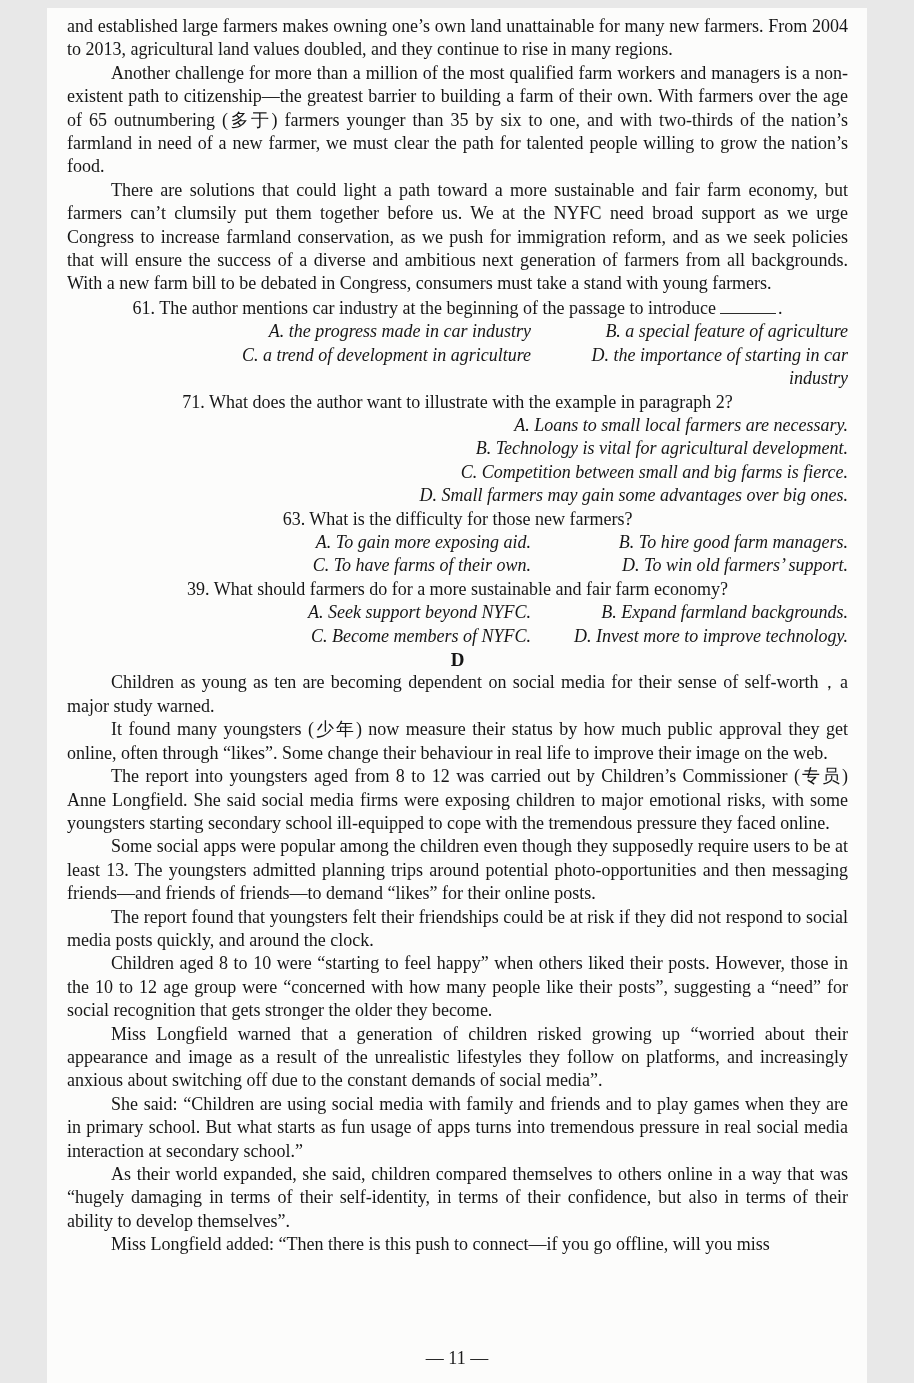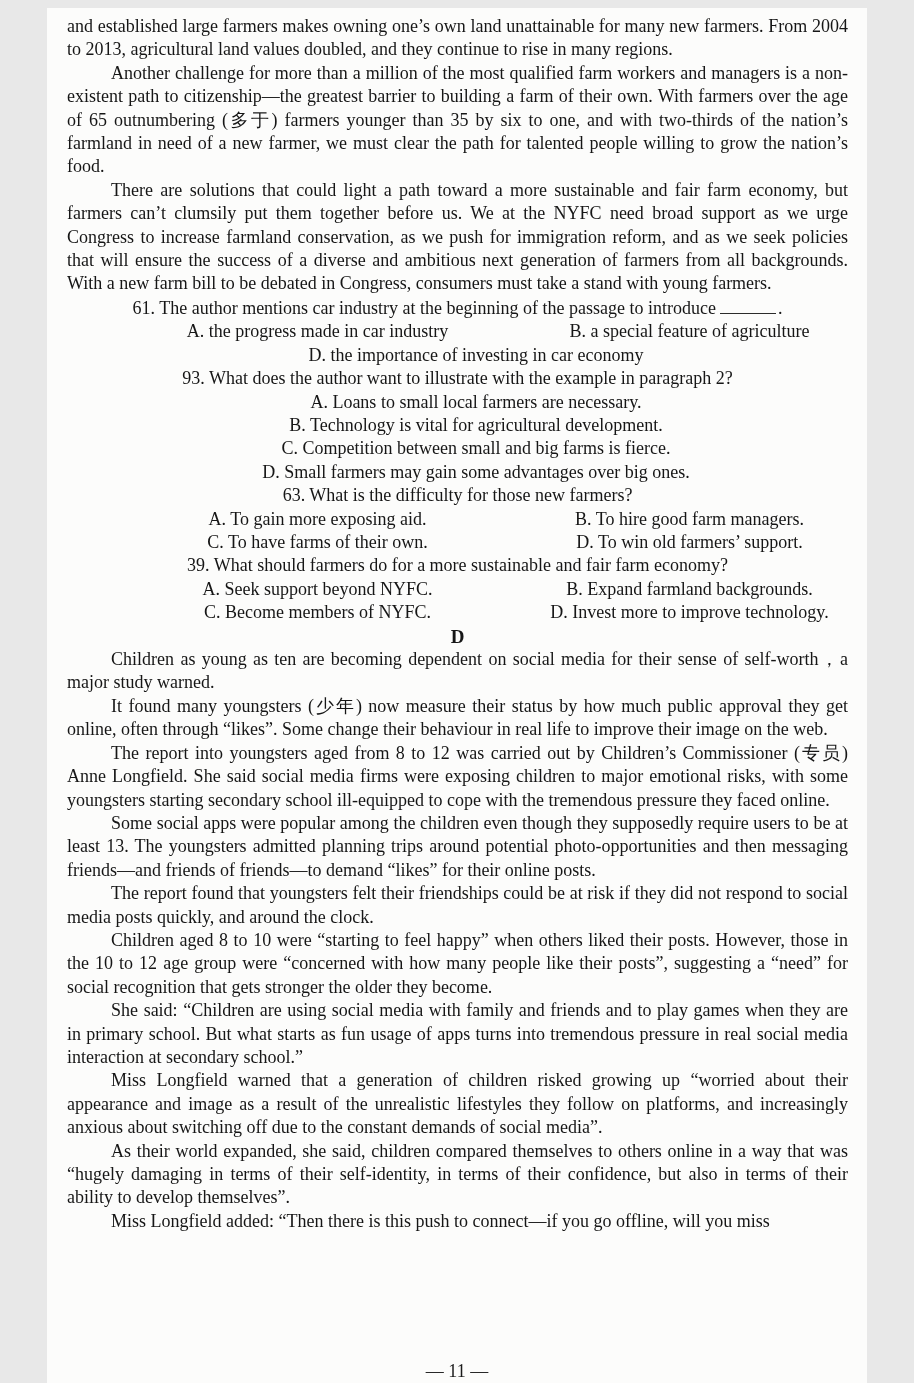--- a/index.html
+++ b/index.html
@@ -16,42 +16,42 @@
     line-height: 23.4px;
     color: #161616;
     text-align: justify;
     overflow: hidden;
   }
   p.para { margin: 0; }
   p.indent { text-indent: 2.45em; }
   p.bold-lead { font-weight: normal; text-indent: 2.45em; }
   .question { margin: 0; }
   .q-stem { text-align: center; }
-  .opt-row { display: flex; padding-left: 37px; text-align: center; }
+  .opt-row { display: flex; padding-left: 37px; text-align: right; font-style: italic; }
   .opt-left { flex: 0 0 427px; width: 427px; }
   .opt-right { flex: 1 1 auto; }
   .opt-full { flex: 1 1 auto; }
   .blank {
     display: inline-block;
     width: 56px;
     height: 0.95em;
     border-bottom: 1.6px solid #2b2b2b;
     vertical-align: baseline;
     margin: 0 2px 0 4px;
   }
   .section-header {
     text-align: center;
     font-weight: bold;
     font-size: 19px;
   }
   .footer {
     position: absolute;
     left: 0;
     right: 0;
-    bottom: 8px;
+    bottom: 21px;
     text-align: center;
     font-size: 18px;
     color: #1a1a1a;
   }
 </style>
 </head>
 <body>
 
 <div class="page">
   <div>
@@ -60,25 +60,26 @@
       <p class="para indent">There are solutions that could light a path toward a more sustainable and fair farm economy, but farmers can’t clumsily put them together before us. We at the NYFC need broad support as we urge Congress to increase farmland conservation, as we push for immigration reform, and as we seek policies that will ensure the success of a diverse and ambitious next generation of farmers from all backgrounds. With a new farm bill to be debated in Congress, consumers must take a stand with young farmers.</p>
     </div>
   <div>
       <div class="question">
         <div class="q-stem"><span class="q-num">61. </span>The author mentions car industry at the beginning of the passage to introduce<span class="blank"></span>.</div>
         <div class="opt-row">
           <span class="opt-left">A. the progress made in car industry</span>
           <span class="opt-right">B. a special feature of agriculture</span>
         </div>
         <div class="opt-row">
-          <span class="opt-right">D. the importance of investing in car economy</span>
+          <span class="opt-left">C. a trend of development in agriculture</span>
+          <span class="opt-right">D. the importance of starting in car industry</span>
         </div>
       </div>
       <div class="question">
-        <div class="q-stem"><span class="q-num">93. </span>What does the author want to illustrate with the example in paragraph 2?</div>
+        <div class="q-stem"><span class="q-num">71. </span>What does the author want to illustrate with the example in paragraph 2?</div>
         <div class="opt-row">
           <span class="opt-full">A. Loans to small local farmers are necessary.</span>
         </div>
         <div class="opt-row">
           <span class="opt-full">B. Technology is vital for agricultural development.</span>
         </div>
         <div class="opt-row">
           <span class="opt-full">C. Competition between small and big farms is fierce.</span>
         </div>
         <div class="opt-row">
@@ -109,19 +110,19 @@
       </div>
     </div>
   <div class="section-header">D</div>
   <div>
       <p class="para bold-lead">Children as young as ten are becoming dependent on social media for their sense of self-worth，a major study warned.</p>
       <p class="para indent">It found many youngsters (少年) now measure their status by how much public approval they get online, often through “likes”. Some change their behaviour in real life to improve their image on the web.</p>
       <p class="para indent">The report into youngsters aged from 8 to 12 was carried out by Children’s Commissioner (专员) Anne Longfield. She said social media firms were exposing children to major emotional risks, with some youngsters starting secondary school ill-equipped to cope with the tremendous pressure they faced online.</p>
       <p class="para indent">Some social apps were popular among the children even though they supposedly require users to be at least 13. The youngsters admitted planning trips around potential photo-opportunities and then messaging friends—and friends of friends—to demand “likes” for their online posts.</p>
       <p class="para indent">The report found that youngsters felt their friendships could be at risk if they did not respond to social media posts quickly, and around the clock.</p>
       <p class="para indent">Children aged 8 to 10 were “starting to feel happy” when others liked their posts. However, those in the 10 to 12 age group were “concerned with how many people like their posts”, suggesting a “need” for social recognition that gets stronger the older they become.</p>
+      <p class="para indent">Miss Longfield warned that a generation of children risked growing up “worried about their appearance and image as a result of the unrealistic lifestyles they follow on platforms, and increasingly anxious about switching off due to the constant demands of social media”.</p>
       <p class="para indent">She said: “Children are using social media with family and friends and to play games when they are in primary school. But what starts as fun usage of apps turns into tremendous pressure in real social media interaction at secondary school.”</p>
-      <p class="para indent">Miss Longfield warned that a generation of children risked growing up “worried about their appearance and image as a result of the unrealistic lifestyles they follow on platforms, and increasingly anxious about switching off due to the constant demands of social media”.</p>
       <p class="para indent">As their world expanded, she said, children compared themselves to others online in a way that was “hugely damaging in terms of their self-identity, in terms of their confidence, but also in terms of their ability to develop themselves”.</p>
       <p class="para indent">Miss Longfield added: “Then there is this push to connect—if you go offline, will you miss</p>
     </div>
   <div class="footer">— 11 —</div>
 </div>
 
 </body></html>

